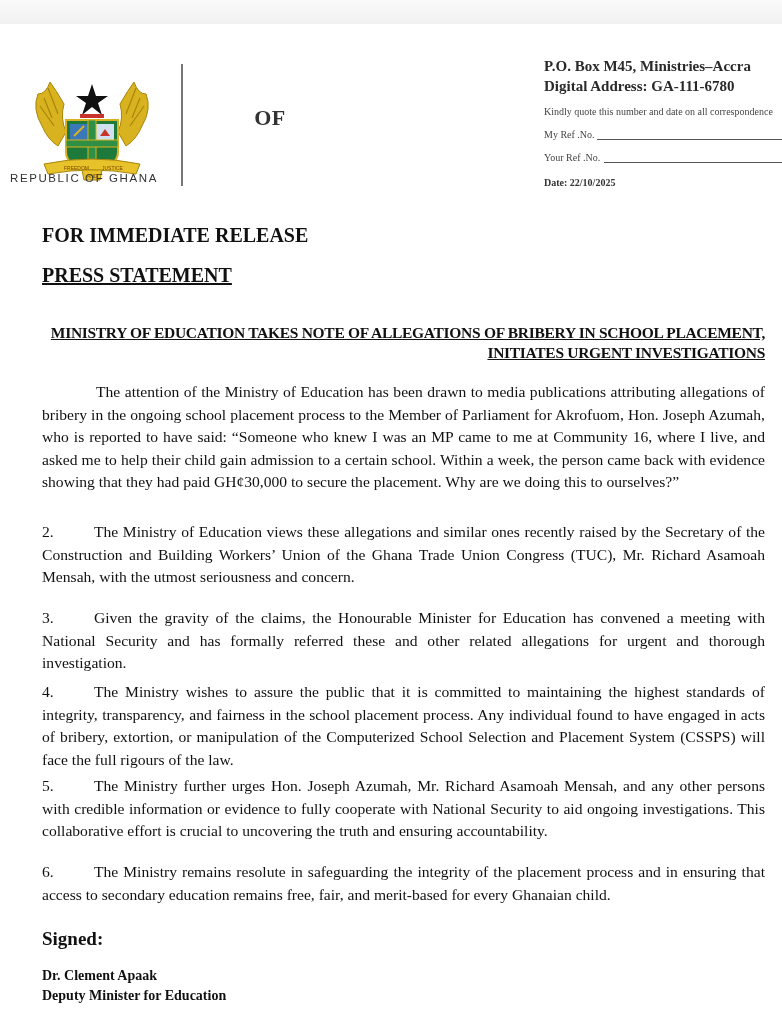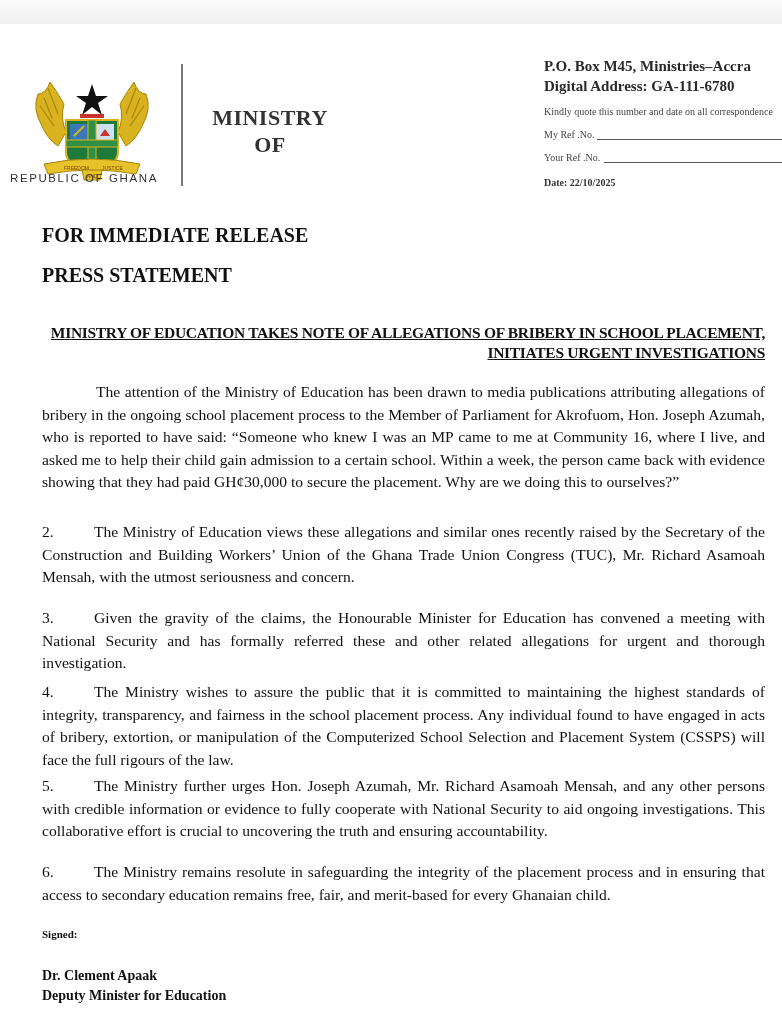--- a/index.html
+++ b/index.html
@@ -15,33 +15,33 @@
   .ministry { position: absolute; left: 190px; top: 104px; width: 160px; text-align: center;
     font-weight: bold; color: #333; font-size: 22px; line-height: 27px; letter-spacing: 0.5px; }
   .contact { position: absolute; left: 544px; top: 56px; }
   .addr { font-weight: bold; font-size: 15px; line-height: 20px; color: #2a2a2a; white-space: nowrap; }
   .kindly { font-size: 10px; color: #444; margin-top: 10px; white-space: nowrap; }
   .ref { font-size: 10px; color: #444; margin-top: 12px; white-space: nowrap; display: flex; align-items: flex-end; }
   .ref .line { display: inline-block; width: 200px; border-bottom: 1px solid #555; height: 10px; margin-left: 2px; }
   .date { font-size: 10px; font-weight: bold; color: #333; margin-top: 14px; }
   .bold { font-weight: bold; font-size: 20px; }
   .release { position: absolute; left: 42px; top: 224px; }
-  .press { position: absolute; left: 42px; top: 264px; }
+  .press { position: absolute; left: 42px; top: 264px; text-decoration: underline; }
   .headline { position: absolute; left: 42px; top: 323px; width: 723px; text-align: right; font-weight: bold;
     font-size: 15.5px; line-height: 20px; text-decoration: underline; font-family: "Liberation Sans Narrow", "Liberation Serif", serif; letter-spacing: -0.3px; }
   .para { position: absolute; left: 42px; width: 723px; font-size: 15.6px; line-height: 22.6px; text-align: justify; }
   .para .num { display: inline-block; width: 52px; }
   .indent { text-indent: 54px; }
   .p1 { top: 381px; }
   .p2 { top: 521px; }
   .p3 { top: 607px; }
   .p4 { top: 681px; }
   .p5 { top: 775px; }
   .p6 { top: 861px; }
-  .signed { position: absolute; left: 42px; top: 928px; font-weight: bold; font-size: 11px; }
+  .signed { position: absolute; left: 42px; top: 928px; font-weight: bold; font-size: 19px; }
   .signer { position: absolute; left: 42px; top: 966px; font-weight: bold; font-size: 14px; line-height: 20px; }
 </style>
 </head>
 <body>
 
 <div class="topbar"></div>
 
 <div class="letterhead">
   <svg class="crest" viewBox="0 0 124 110">
 
@@ -66,21 +66,20 @@
     <path d="M52 96 L72 96 L70 106 L54 106 Z" fill="#e8c22a" stroke="#a8860c" stroke-width="1"></path>
     <text x="34" y="96" font-size="5" fill="#7a4a00" font-family="Liberation Sans, sans-serif">FREEDOM</text>
     <text x="72" y="96" font-size="5" fill="#7a4a00" font-family="Liberation Sans, sans-serif">JUSTICE</text>
     <text x="57" y="104" font-size="5" fill="#7a4a00" font-family="Liberation Sans, sans-serif">AND</text>
   </svg>
 </div>
 
 <div class="republic">REPUBLIC OF GHANA</div>
 <div class="vdivider"></div>
 <div class="ministry">
-  <div>MINISTRY</div>
   <div>OF</div>
 </div>
 
 <div class="contact">
   <div class="addr">P.O. Box M45, Ministries–Accra</div>
   <div class="addr">Digital Address: GA-111-6780</div>
   <div class="kindly">Kindly quote this number and date on all correspondence</div>
   <div class="ref">
     <span>My Ref .No.</span>
     <span class="line"></span>

